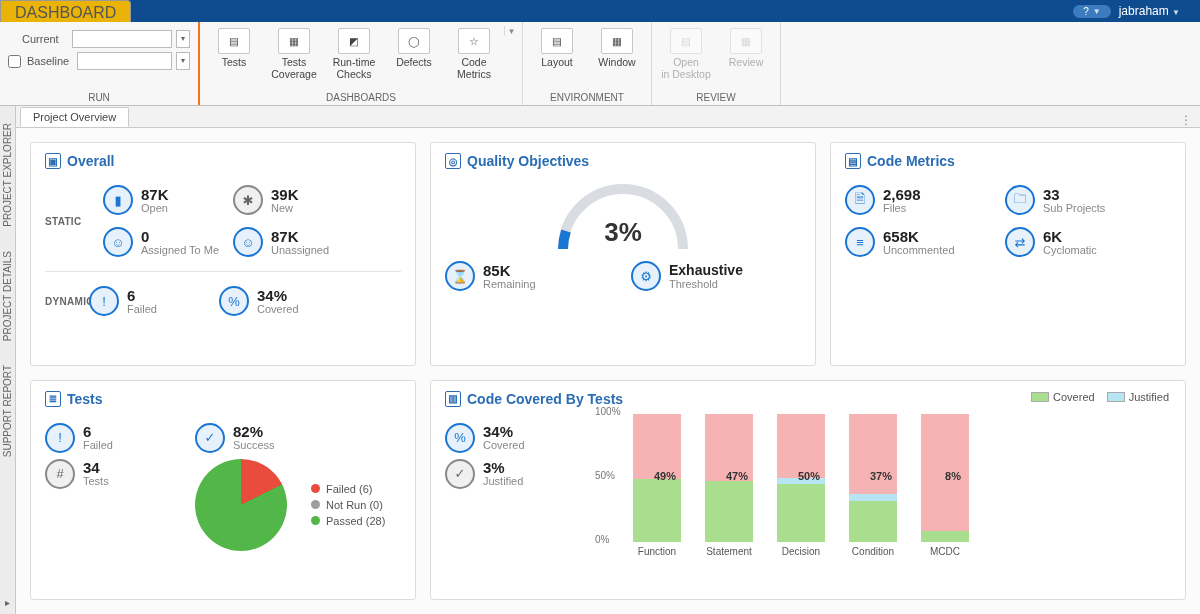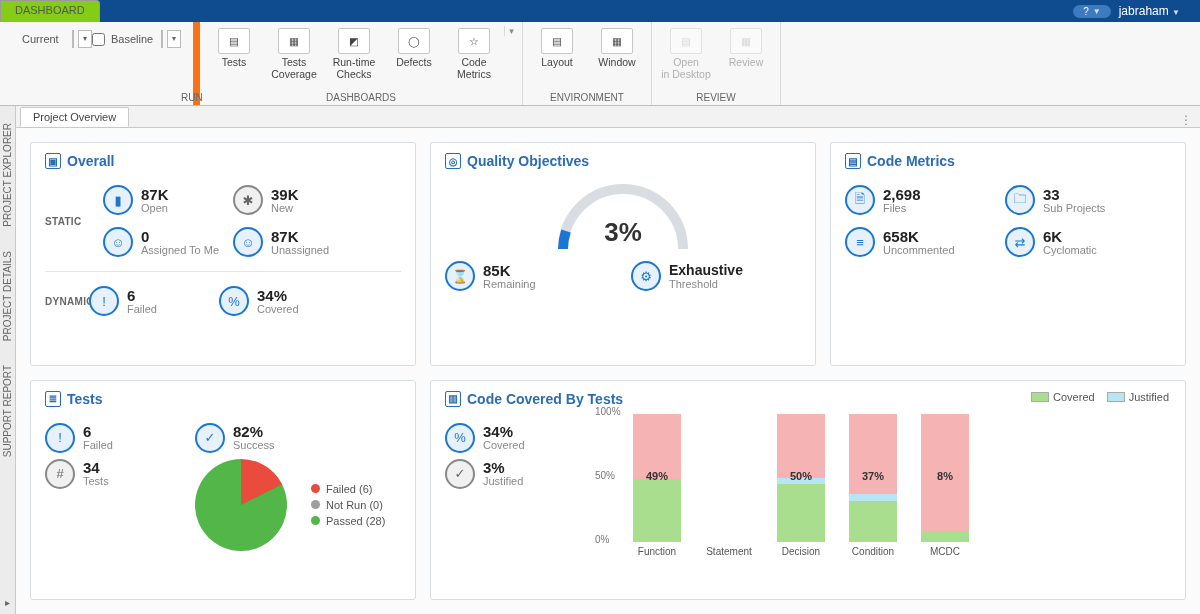--- a/index.html
+++ b/index.html
@@ -1,28 +1,28 @@
 <!DOCTYPE html>
 <html><head>
 <meta charset="utf-8">
 <style>
   * { box-sizing: border-box; margin: 0; padding: 0; }
   body { font-family: "Segoe UI", Arial, sans-serif; font-size: 12px; color: #333; background: #f0f0f0; width: 1200px; height: 614px; overflow: hidden; }
 
   
   .titlebar { height: 22px; background: #0e4b8f; display: flex; align-items: stretch; }
-  .title-tab { background: #84cc16; border-top-right-radius: 4px; padding: 3px 14px 0; font-size: 11px; color: #555; border: 1px solid #999; border-bottom: none; }
+  .title-tab { background: #eab308; border-top-right-radius: 4px; padding: 3px 14px 0; font-size: 16px; color: #555; border: 1px solid #999; border-bottom: none; }
   .title-spacer { flex: 1; }
   .help-pill { align-self: center; background: #3c7bc0; border-radius: 10px; padding: 1px 10px; color: #fff; font-size: 10px; margin-right: 8px; display: flex; align-items: center; gap: 4px; }
   .user { color: #fff; align-self: center; padding-right: 20px; font-size: 12px; }
   .tri { font-size: 8px; opacity: .8; }
 
   
   .ribbon { display: flex; background: #f7f7f7; border-bottom: 1px solid #bfbfbf; height: 84px; }
-  .run-group { width: 200px; border-right: 7px solid #f97316; display: flex; flex-direction: row; padding: 6px 8px 0; }
+  .run-group { width: 200px; border-right: 2px solid #f97316; display: flex; flex-direction: column; padding: 6px 8px 0; }
   .run-row { display: flex; align-items: center; height: 22px; gap: 4px; font-size: 11px; color: #555; }
   .run-row input[type=checkbox] { margin-right: 2px; }
   .run-label { width: 46px; }
   .run-select { flex: 1; height: 18px; border: 1px solid #bbb; background: #fff; }
   .run-caret { width: 14px; height: 18px; border: 1px solid #bbb; background: #fff; text-align: center; font-size: 8px; color: #666; line-height: 16px; }
   .grp-footer { text-align: center; font-size: 10px; color: #666; margin-top: auto; padding: 2px 0; }
 
   .rg { display: flex; flex-direction: column; border-right: 1px solid #d9d9d9; padding: 4px 4px 0; }
   .rg-items { display: flex; align-items: flex-start; }
   .rg-item { width: 60px; text-align: center; font-size: 10.5px; color: #444; line-height: 12px; cursor: default; padding-top: 2px; }
@@ -70,21 +70,21 @@
   .dot { width:9px; height:9px; border-radius:50%; }
 
   
   .bars { display:flex; align-items:flex-end; height:140px; gap:16px; position:relative; padding-left:34px; padding-top:6px; }
   .bcol { width:56px; display:flex; flex-direction:column; align-items:center; }
   .bstack { width:48px; height:128px; position:relative; display:flex; flex-direction:column-reverse; }
   .seg { width:100%; }
   .seg.cov { background:#a8de8e; }
   .seg.jus { background:#b6e6f4; }
   .seg.rest{ background:#f6b3b3; }
-  .bval { position:absolute; top:56px; width:100%; text-align:center; font-size:11px; font-weight:700; }
+  .bval { position:absolute; top:56px; width:100%; text-align:center; font-size:11px; font-weight:700;margin-left:8px; }
   .bx { font-size:10px; color:#555; margin-top:4px; }
   .ytick { position:absolute; left:0; font-size:10px; color:#777; transform:translateY(50%); }
   .bar-legend { position:absolute; top:10px; right:16px; display:flex; gap:12px; font-size:11px; color:#555; }
   .sw { width:18px; height:10px; border:1px solid #aaa; }
 
   .ws-canvas::-webkit-scrollbar { width:10px; }
 </style>
 </head>
 <body>
 
@@ -385,20 +385,26 @@
           <div class="bcol">
                 <div class="bstack">
                   <div class="seg cov" style="height:49%"></div>
                   <div class="seg jus" style="height:0%"></div>
                   <div class="seg rest" style="height:51%"></div>
                   <div class="bval">49%</div>
                 </div>
                 <div class="bx">Function</div>
               </div>
               <div class="bcol">
+                <div class="bstack">
+                  <div class="seg cov" style="height:47%"></div>
+                  <div class="seg jus" style="height:0%"></div>
+                  <div class="seg rest" style="height:53%"></div>
+                  <div class="bval">47%</div>
+                </div>
                 <div class="bx">Statement</div>
               </div>
               <div class="bcol">
                 <div class="bstack">
                   <div class="seg cov" style="height:45%"></div>
                   <div class="seg jus" style="height:5%"></div>
                   <div class="seg rest" style="height:50%"></div>
                   <div class="bval">50%</div>
                 </div>
                 <div class="bx">Decision</div>

